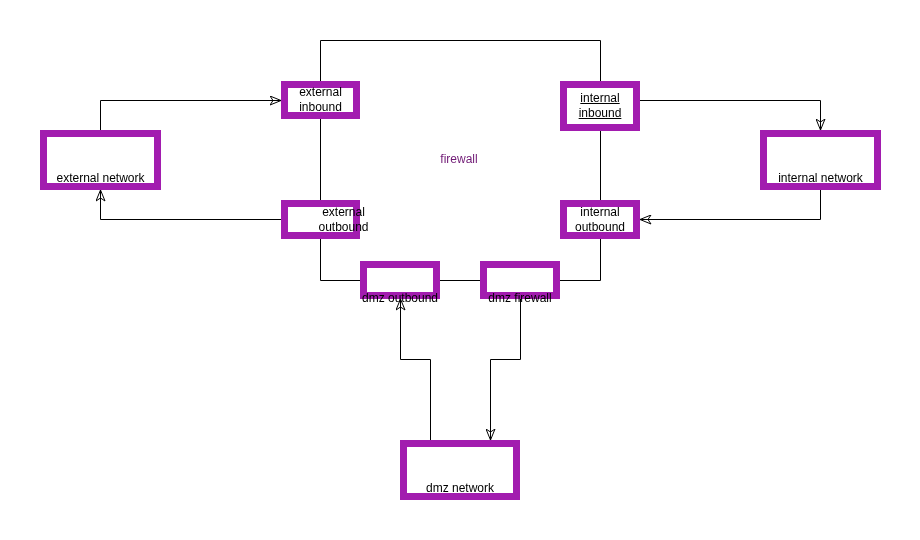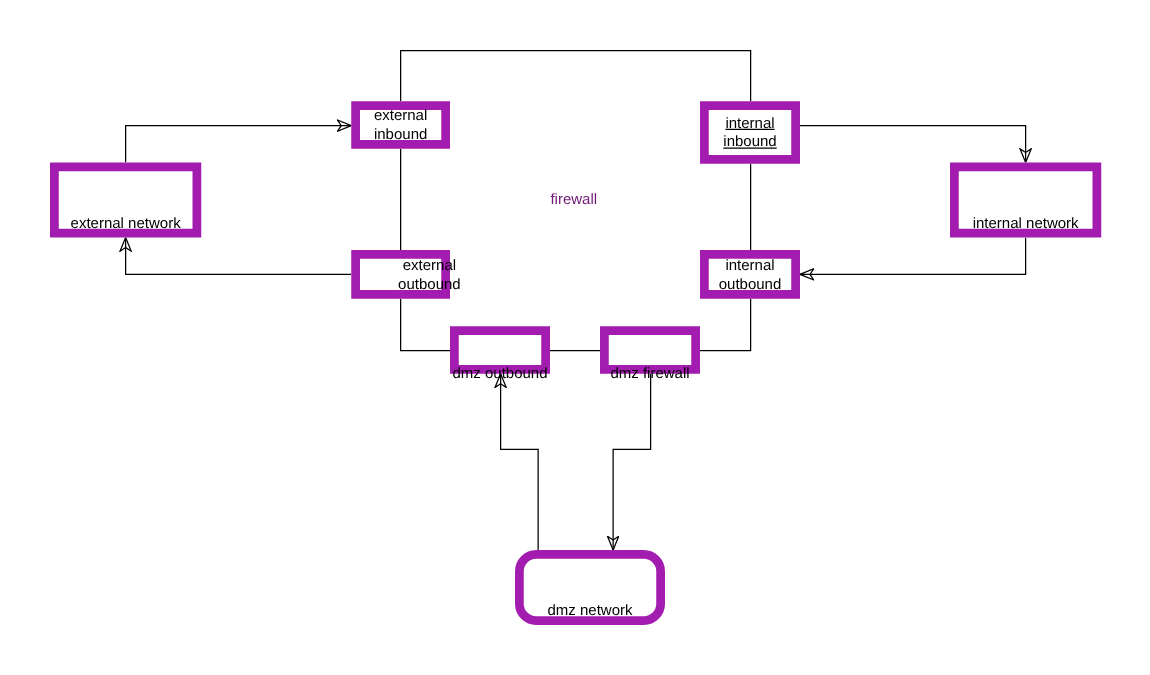--- a/index.html
+++ b/index.html
@@ -45,21 +45,21 @@
   .nowrap .lbl { white-space: nowrap; margin-top: 36px; }
 
   .n-extnet  { left: 40px;  top: 130px; width: 121px; height: 60px; }
   .n-extin   { left: 281px; top: 81px;  width: 79px;  height: 38px; }
   .n-extout  { left: 281px; top: 200px; width: 79px;  height: 39px; padding-left: 48px; }
   .n-intin   { left: 560px; top: 81px;  width: 80px;  height: 50px; text-decoration: underline; }
   .n-intout  { left: 560px; top: 200px; width: 80px;  height: 39px; }
   .n-intnet  { left: 760px; top: 130px; width: 121px; height: 60px; justify-content: center; }
   .n-dmzout  { left: 360px; top: 261px; width: 80px;  height: 38px; }
   .n-dmzin   { left: 480px; top: 261px; width: 80px;  height: 38px; }
-  .n-dmznet  { left: 412px; top: 440px; width: 120px; height: 60px; border-radius: 17px; }
+  .n-dmznet  { left: 400px; top: 440px; width: 120px; height: 60px; }
 
   .firewall-label {
     position: absolute;
     left: 399px;
     top: 152px;
     width: 120px;
     text-align: center;
     font-size: 12px;
     color: #701a75;
   }

